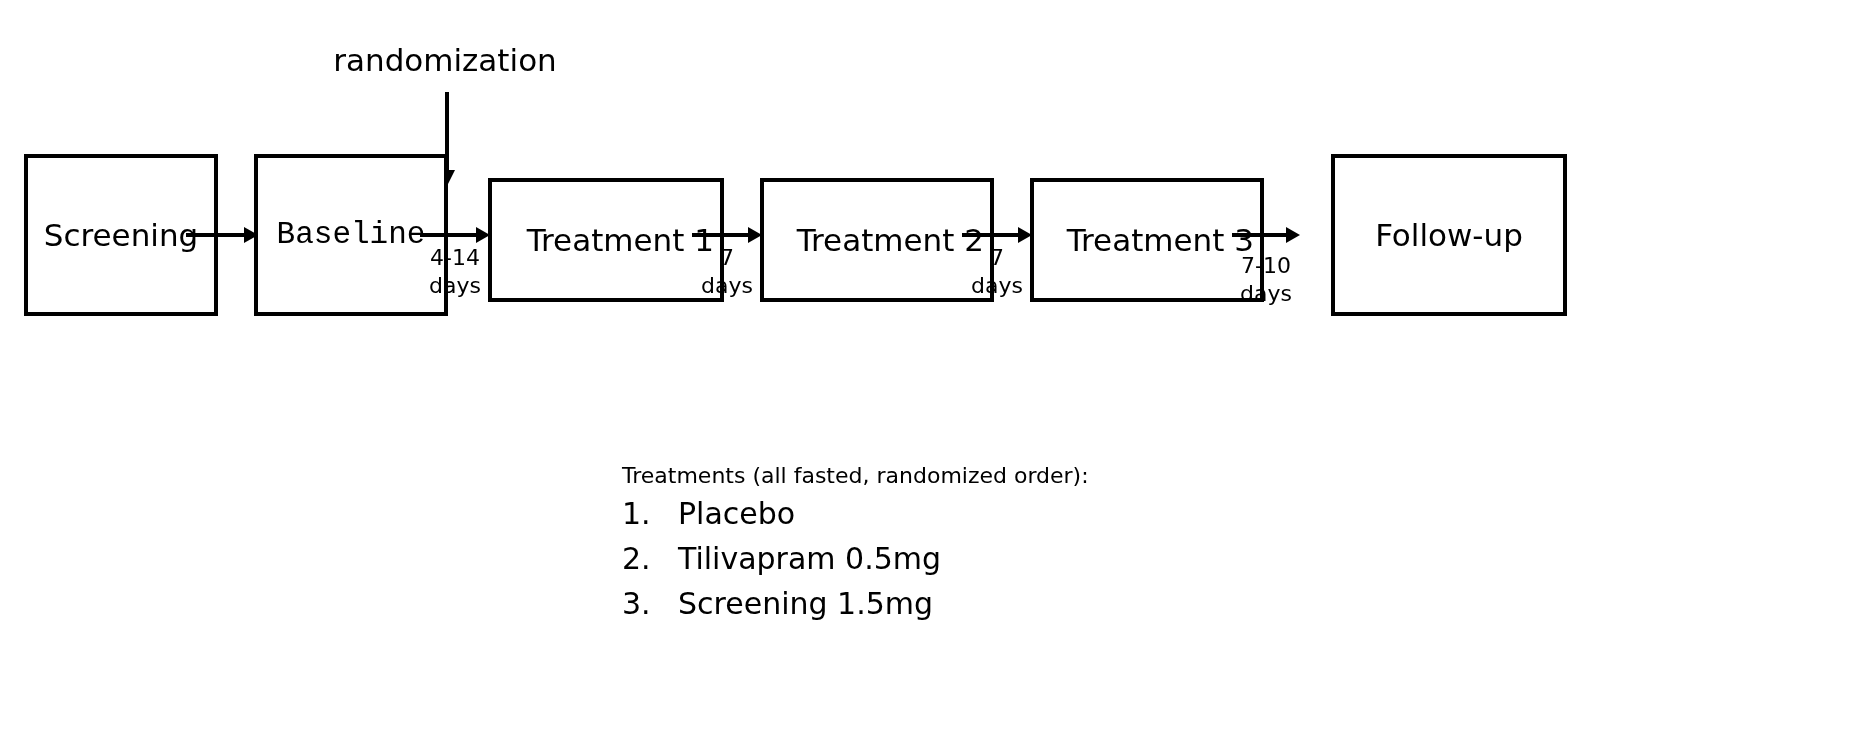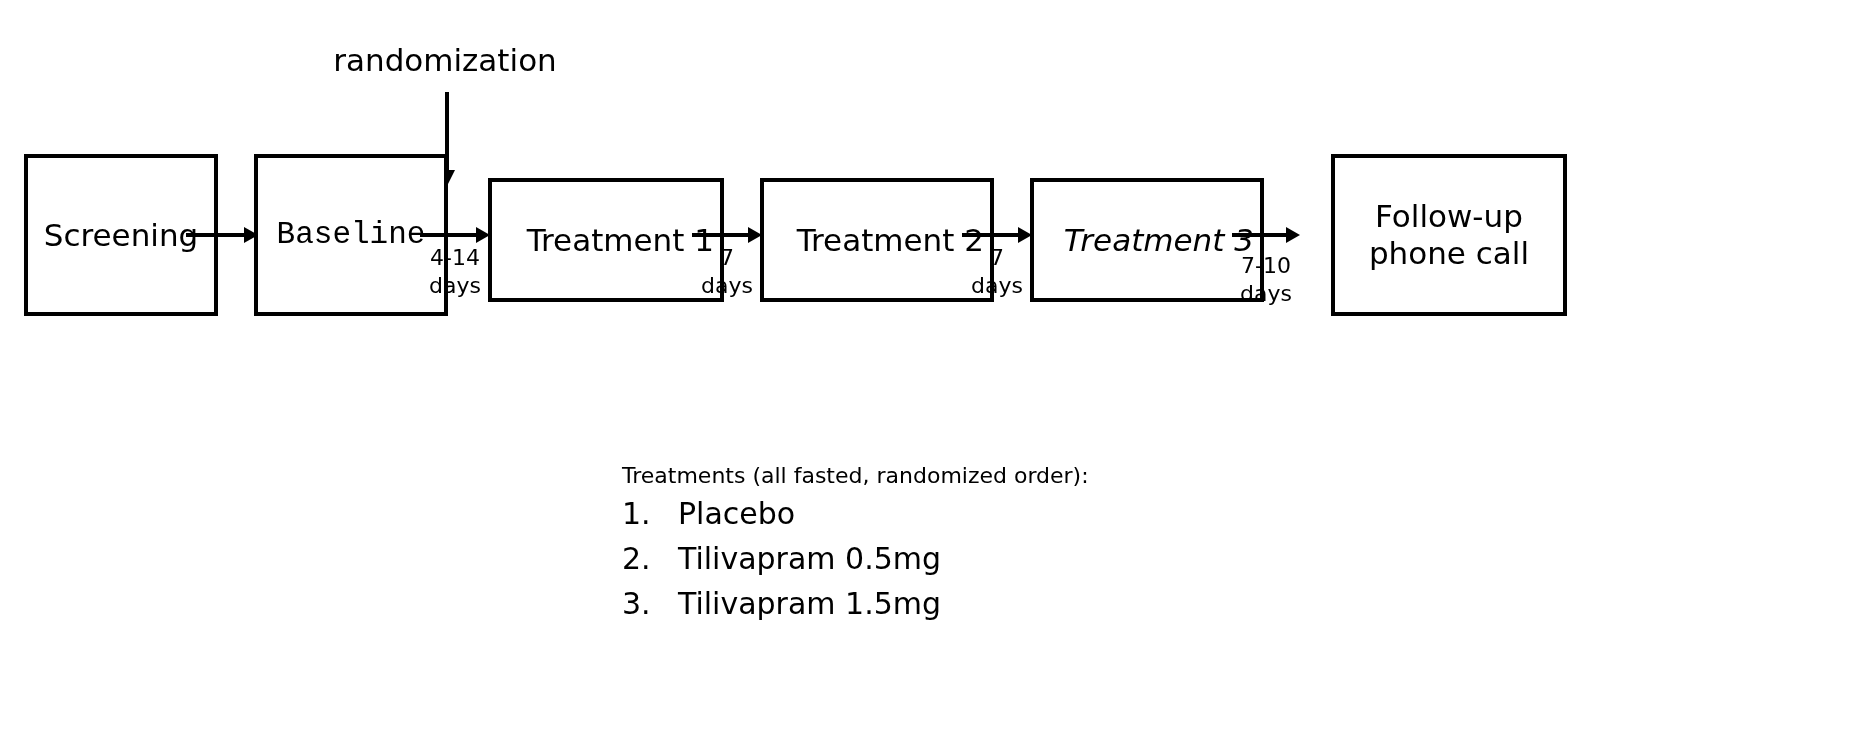--- a/index.html
+++ b/index.html
@@ -42,21 +42,21 @@
   }
 
   .box-tall  { top: 154px; height: 162px; font-size: 31px; }
   .box-short { top: 178px; height: 124px; font-size: 31px; justify-content: flex-end; }
 
   
   #box-screening   { left: 24px;   width: 194px; }
   #box-baseline    { left: 254px;  width: 194px; font-family: Liberation Mono, monospace; }
   #box-treatment-1 { left: 488px;  width: 236px; }
   #box-treatment-2 { left: 760px;  width: 234px; }
-  #box-treatment-3 { left: 1030px; width: 234px; font-style: italic; }
+  #box-treatment-3 { left: 1030px; width: 234px; }
   #box-followup    { left: 1298px; width: 236px; margin-left: 33px; }
 
   
   .connector {
     position: absolute;
     height: 22px;
     display: block;
   }
   .connector .shaft {
     position: absolute;
@@ -210,21 +210,20 @@
     <span class="box-label">Treatment 2</span>
   </div>
 
   <div class="flow-box box-short" id="box-treatment-3">
     <span class="box-label">Treatment 3</span>
   </div>
 
   <div class="flow-box box-tall" id="box-followup">
     <span class="box-label">
       <span>Follow-up</span><br>
-      <span>phone call</span>
     </span>
   </div>
 
   <div class="connector" id="conn-1">
     <div class="shaft"></div>
     <div class="head"></div>
   </div>
   <div class="connector" id="conn-2">
     <div class="shaft"></div>
     <div class="head"></div>
@@ -265,18 +264,18 @@
       <li>
         <span class="li-marker">1.</span>
         <span class="li-text">Placebo</span>
       </li>
       <li>
         <span class="li-marker">2.</span>
         <span class="li-text">Tilivapram 0.5mg</span>
       </li>
       <li>
         <span class="li-marker">3.</span>
-        <span class="li-text">Tilivapram 1.5mg</span>
+        <span class="li-text">Screening 1.5mg</span>
       </li>
     </ol>
   </div>
 
 </div>
 
 </body></html>

